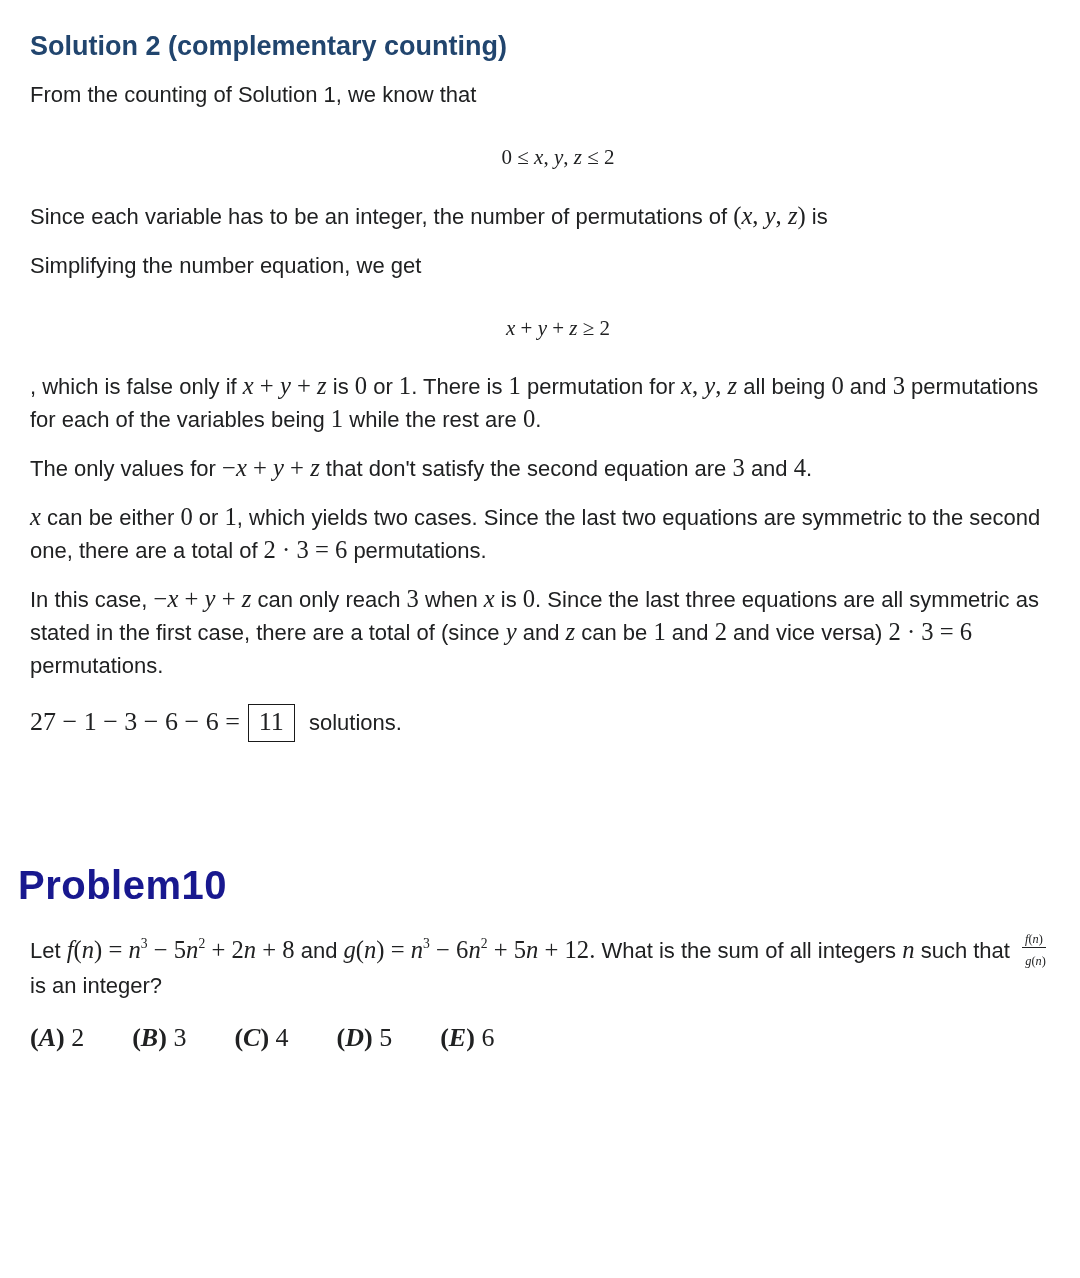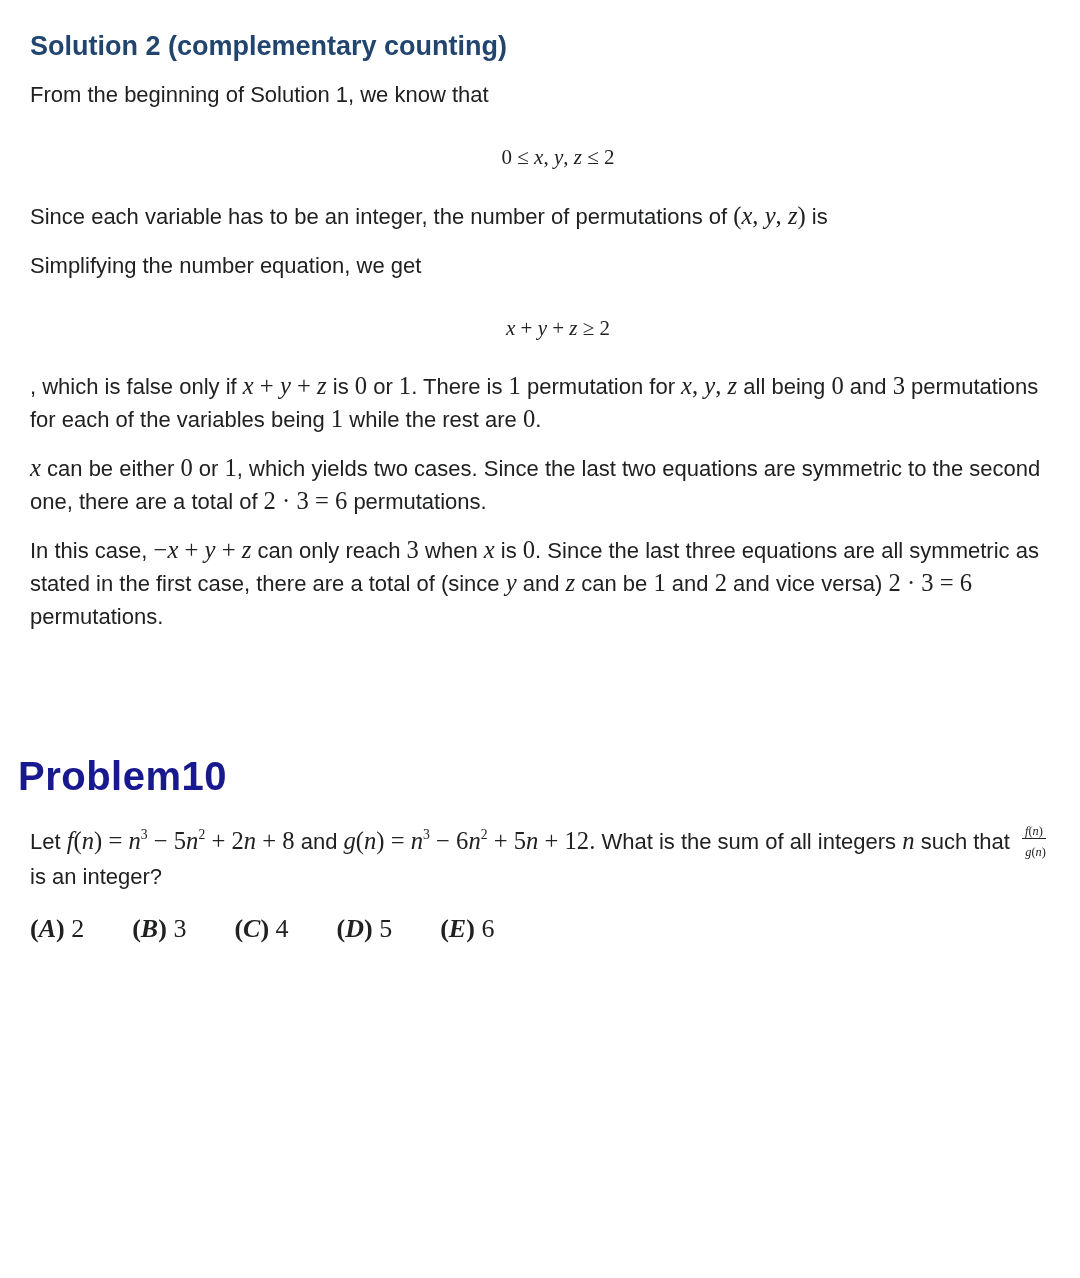--- a/index.html
+++ b/index.html
@@ -96,24 +96,26 @@
     display:inline-block;
     width:48px;
   }
   .final-line .math{ font-size:26px; }
 </style>
 </head>
 <body style="background: rgb(255, 255, 255);">
 
 <div id="doc">
     <h2><span class="plain">Solution 2 (complementary counting)</span></h2>
-    <p><span class="plain">From the beginning of Solution 1, we know that</span></p>
+    <p><span class="plain">From the counting of Solution 1, we know that</span></p>
     <div class="equation"><span class="math">0 ≤ <i>x</i>, <i>y</i>, <i>z</i> ≤ 2</span></div>
     <p><span class="plain">Since each variable has to be an integer, the number of permutations of </span><span class="math">(<i>x</i>, <i>y</i>, <i>z</i>)</span><span class="plain"> is</span></p>
     <p><span class="plain">Simplifying the number equation, we get</span></p>
     <div class="equation"><span class="math"><i>x</i> + <i>y</i> + <i>z</i> ≥ 2</span></div>
     <p><span class="plain">, which is false only if </span><span class="math"><i>x</i> + <i>y</i> + <i>z</i></span><span class="plain"> is </span><span class="math">0</span><span class="plain"> or </span><span class="math">1</span><span class="plain">. There is </span><span class="math">1</span><span class="plain"> permutation for </span><span class="math"><i>x</i>, <i>y</i>, <i>z</i></span><span class="plain"> all being </span><span class="math">0</span><span class="plain"> and </span><span class="math">3</span><span class="plain"> permutations for each of the variables being </span><span class="math">1</span><span class="plain"> while the rest are </span><span class="math">0</span><span class="plain">.</span></p>
+    <p><span class="plain">The only values for </span><span class="math">−<i>x</i> + <i>y</i> + <i>z</i></span><span class="plain"> that don't satisfy the second equation are </span><span class="math">3</span><span class="plain"> and </span><span class="math">4</span><span class="plain">.</span></p>
     <p><span class="math"><i>x</i></span><span class="plain"> can be either </span><span class="math">0</span><span class="plain"> or </span><span class="math">1</span><span class="plain">, which yields two cases. Since the last two equations are symmetric to the second one, there are a total of </span><span class="math">2 · 3 = 6</span><span class="plain"> permutations.</span></p>
     <p><span class="plain">In this case, </span><span class="math">−<i>x</i> + <i>y</i> + <i>z</i></span><span class="plain"> can only reach </span><span class="math">3</span><span class="plain"> when </span><span class="math"><i>x</i></span><span class="plain"> is </span><span class="math">0</span><span class="plain">. Since the last three equations are all symmetric as stated in the first case, there are a total of (since </span><span class="math"><i>y</i></span><span class="plain"> and </span><span class="math"><i>z</i></span><span class="plain"> can be </span><span class="math">1</span><span class="plain"> and </span><span class="math">2</span><span class="plain"> and vice versa) </span><span class="math">2 · 3 = 6</span><span class="plain"> permutations.</span></p>
+    <p class="final-line"><span class="math">27 − 1 − 3 − 6 − 6 =</span><span class="boxed math">11</span><span class="plain"> solutions.</span></p>
     <h1><span class="plain">Problem10</span></h1>
     <p><span class="plain">Let </span><span class="math"><i>f</i>(<i>n</i>) = <i>n</i></span><sup class="supd math">3</sup><span class="math"> − 5<i>n</i></span><sup class="supd math">2</sup><span class="math"> + 2<i>n</i> + 8</span><span class="plain"> and </span><span class="math"><i>g</i>(<i>n</i>) = <i>n</i></span><sup class="supd math">3</sup><span class="math"> − 6<i>n</i></span><sup class="supd math">2</sup><span class="math"> + 5<i>n</i> + 12.</span><span class="plain"> What is the sum of all integers </span><span class="math"><i>n</i></span><span class="plain"> such that </span><span class="frac"><span class="num math"><i>f</i>(<i>n</i>)</span><span class="den math"><i>g</i>(<i>n</i>)</span></span><span class="plain"> is an integer?</span></p>
     <p class="answers"><span class="math boldm">(<i>A</i>)</span><span class="math"> 2</span><span class="gap"></span><span class="math boldm">(<i>B</i>)</span><span class="math"> 3</span><span class="gap"></span><span class="math boldm">(<i>C</i>)</span><span class="math"> 4</span><span class="gap"></span><span class="math boldm">(<i>D</i>)</span><span class="math"> 5</span><span class="gap"></span><span class="math boldm">(<i>E</i>)</span><span class="math"> 6</span></p>
   </div>
 
 </body></html>

